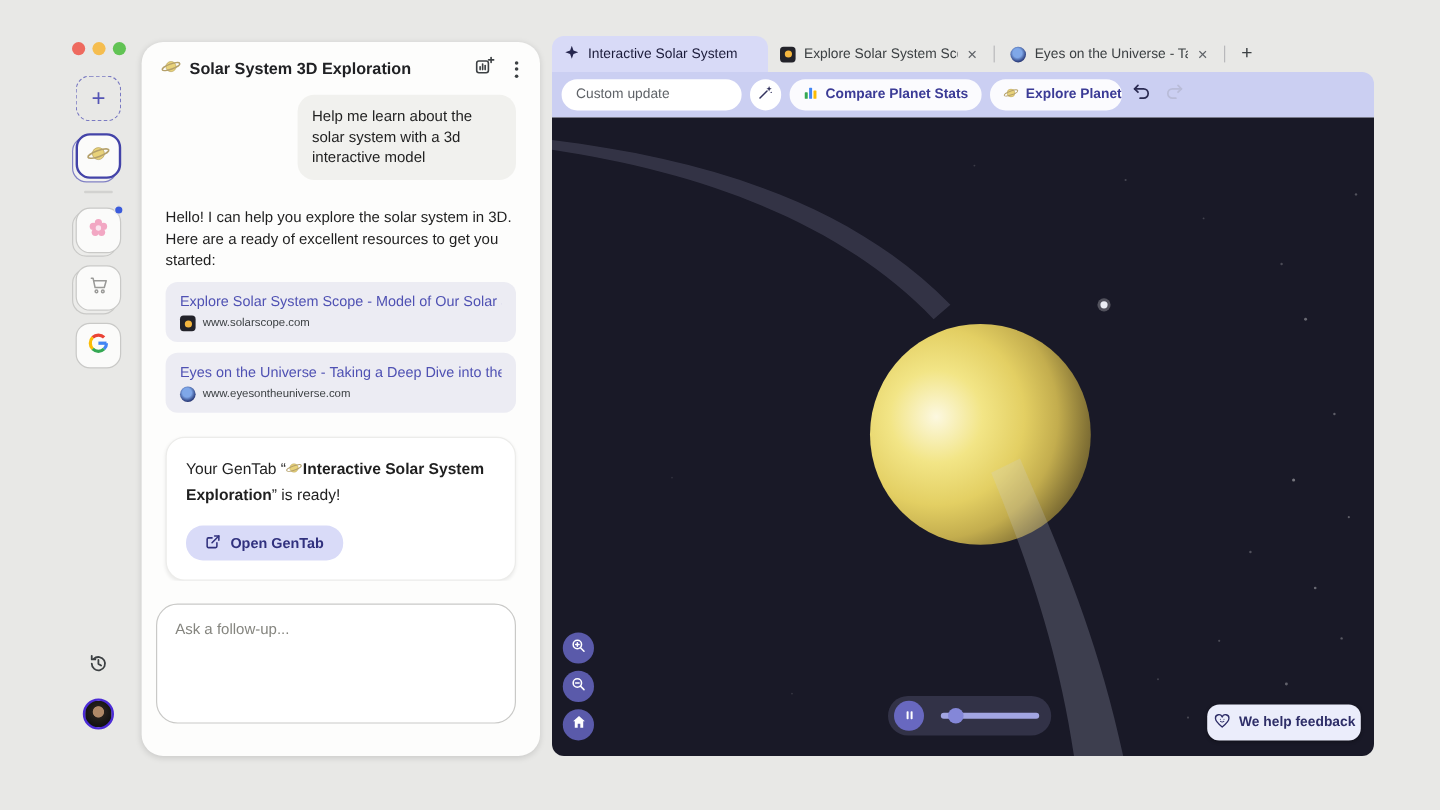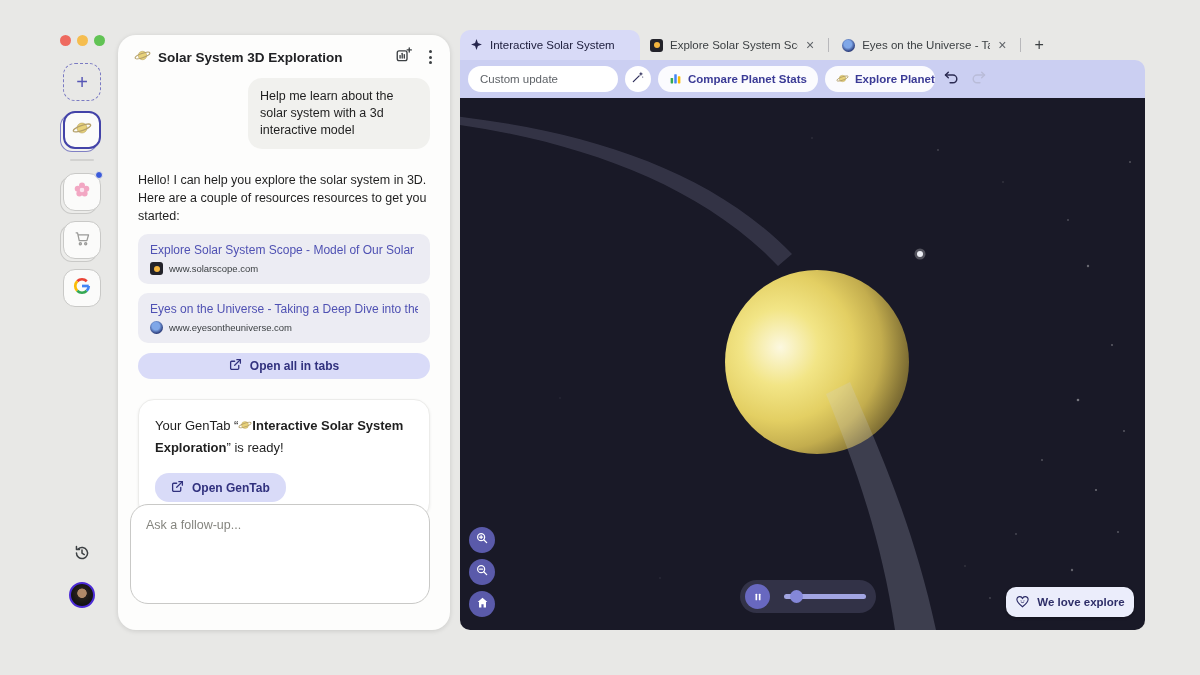--- a/index.html
+++ b/index.html
@@ -223,49 +223,39 @@
       </span>
       <span class="kebab">
           <i></i>
           <i></i>
           <i></i>
         </span>
     </span>
   </div>
   <div class="chat-body">
     <div class="user-bubble">Help me learn about the solar system with a 3d interactive model</div>
-    <div class="assist-text">Hello! I can help you explore the solar system in 3D. Here are a couple of resources resources to get you started:</div>
+    <div class="assist-text">Hello! I can help you explore the solar system in 3D. Here are a ready of excellent resources to get you started:</div>
 
     <div class="link-card">
       <div class="link-title">Explore Solar System Scope - Model of Our Solar Syste…</div>
       <div class="link-url">
         <span class="favicon-scope">
             <i></i>
           </span>
         <span>www.solarscope.com</span>
       </div>
     </div>
     <div class="link-card">
       <div class="link-title">Eyes on the Universe - Taking a Deep Dive into the Sola…</div>
       <div class="link-url">
         <span class="favicon-eyes"></span>
         <span>www.eyesontheuniverse.com</span>
       </div>
     </div>
 
-    <button class="pill-btn open-all">
-      <span>
-        <svg width="13" height="13" viewBox="0 0 24 24" fill="none" stroke="#31317e" stroke-width="2.4" stroke-linecap="round" stroke-linejoin="round">
-            <path d="M18 13.5V19a2 2 0 0 1-2 2H5a2 2 0 0 1-2-2V8a2 2 0 0 1 2-2h5.5"></path>
-            <path d="M14.5 3H21v6.5"></path>
-            <path d="M10.5 13.5 21 3"></path>
-          </svg>
-      </span>
-      <span>Open all in tabs</span>
-    </button>
 
     <div class="gentab-card">
       <div class="gentab-msg">
         <span>Your GenTab “</span><span style="display:inline-block;vertical-align:-2px"><svg width="14" height="14" viewBox="0 0 24 24">
               <circle cx="12" cy="12" r="6" fill="#e8d27a" stroke="#a8924c" stroke-width="0.6"></circle>
               <ellipse cx="12" cy="12" rx="11" ry="3" fill="none" stroke="#b4a06a" stroke-width="1.6" transform="rotate(-20 12 12)"></ellipse>
             </svg></span><b>Interactive Solar System Exploration</b><span>” is ready!</span>
       </div>
       <button class="pill-btn open-gentab">
         <span>
@@ -446,15 +436,15 @@
 
   <div class="feedback-btn">
     <span>
       <svg width="15" height="15" viewBox="0 0 24 24" fill="none" stroke="#2e2e68" stroke-width="1.8" stroke-linecap="round" stroke-linejoin="round">
           <path d="M12 20.5 C7 16.5 3 13.2 3 8.9 A4.6 4.6 0 0 1 12 7.4 A4.6 4.6 0 0 1 21 8.9 C21 13.2 17 16.5 12 20.5 Z"></path>
           <circle cx="9.6" cy="10.3" r="0.7" fill="#2e2e68" stroke="none"></circle>
           <circle cx="14.4" cy="10.3" r="0.7" fill="#2e2e68" stroke="none"></circle>
           <path d="M9.8 13 q2.2 1.8 4.4 0" stroke-width="1.4"></path>
         </svg>
     </span>
-    <span>We love explore</span>
+    <span>We help feedback</span>
   </div>
 </div>
 
 </body></html>

